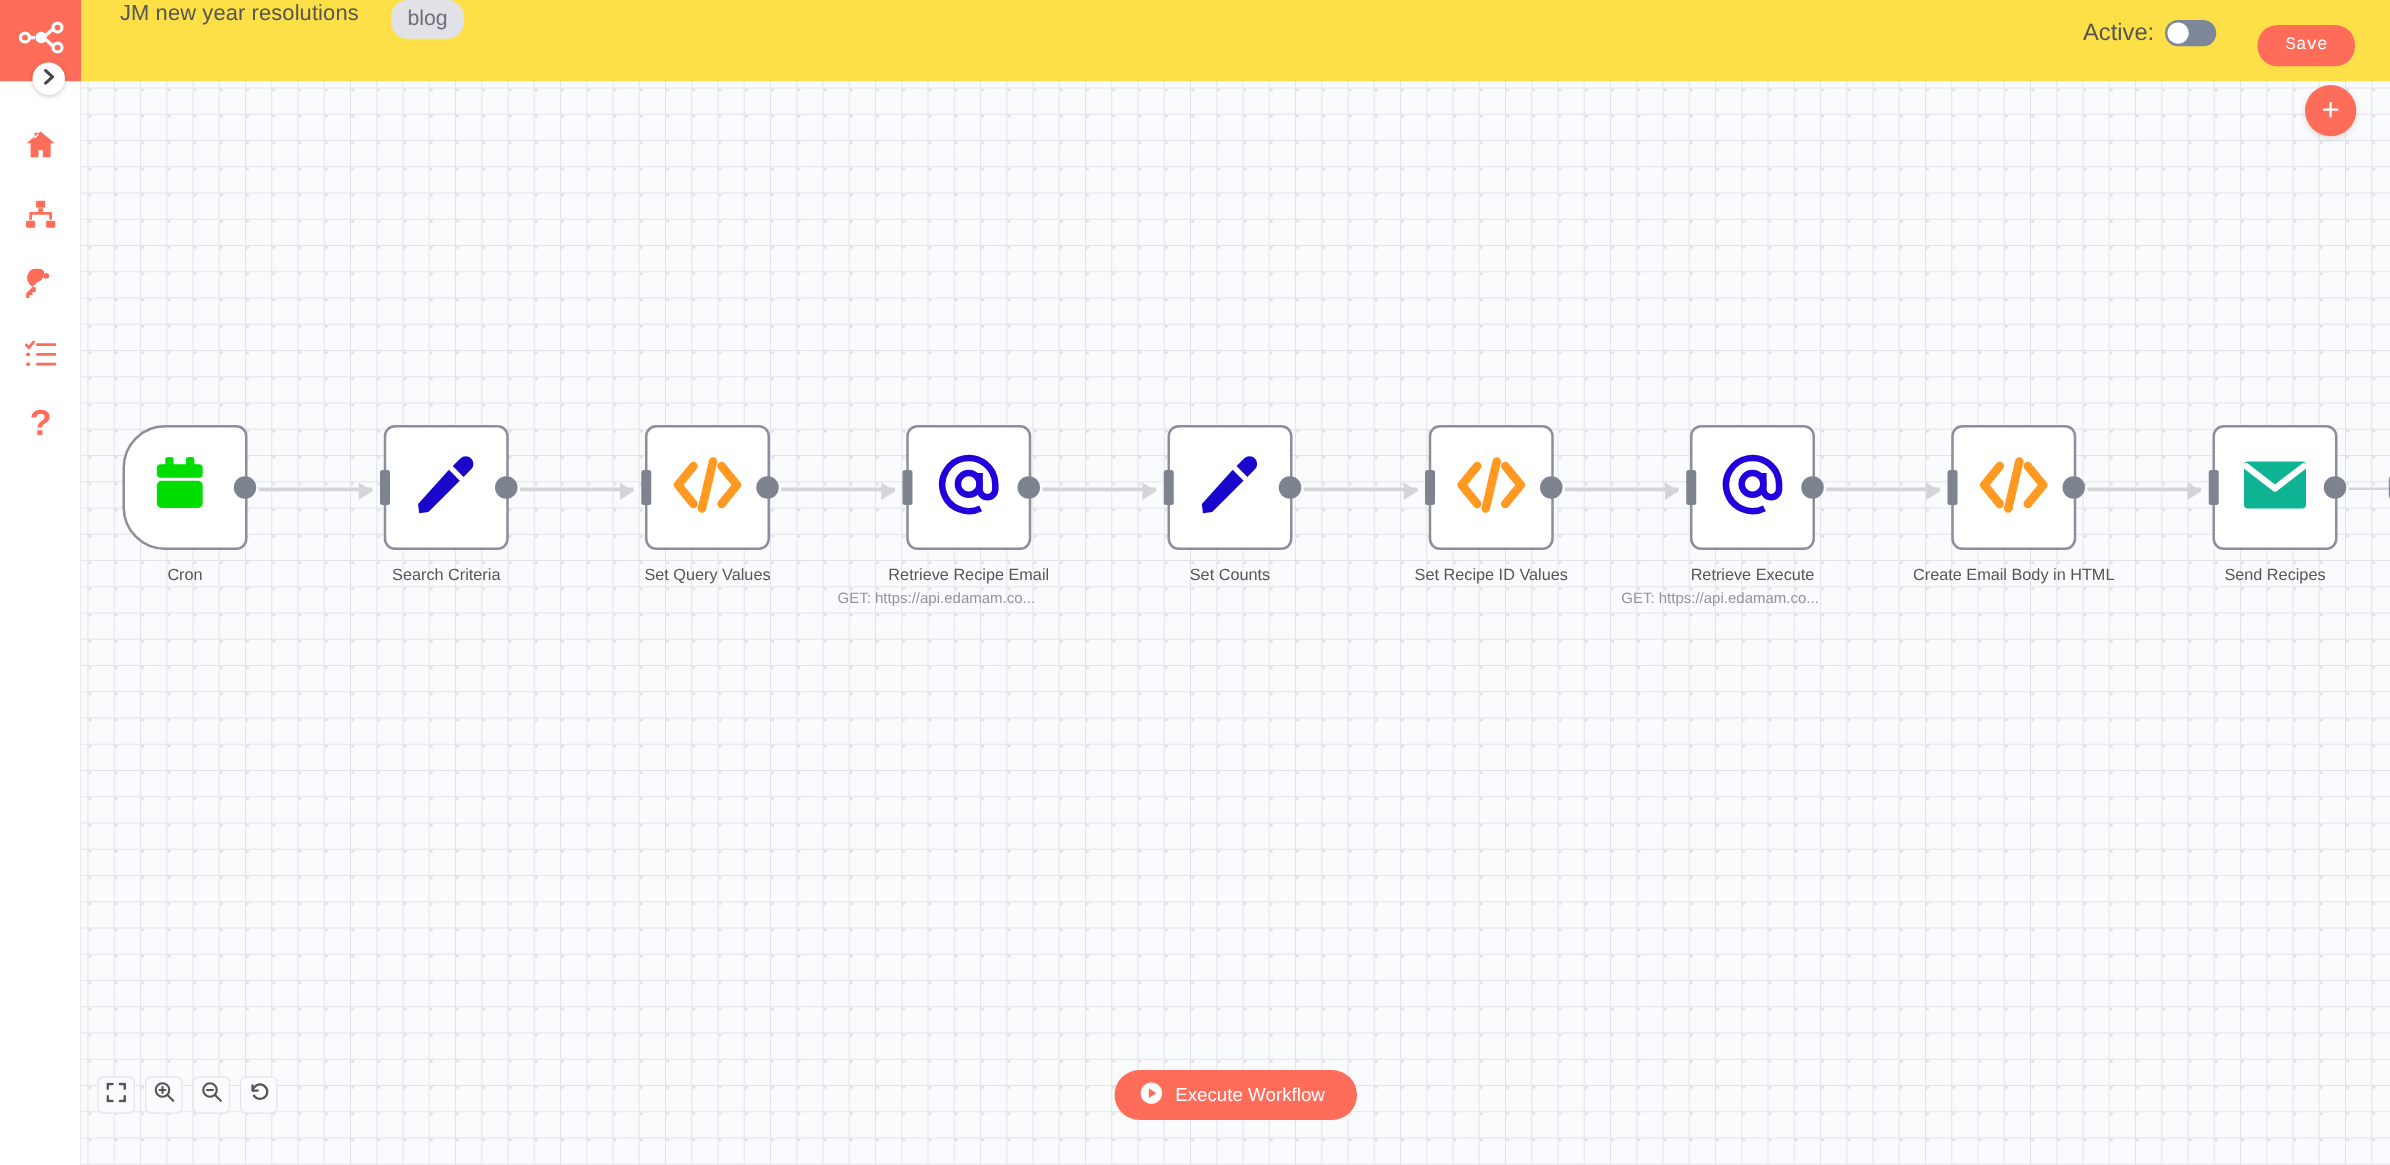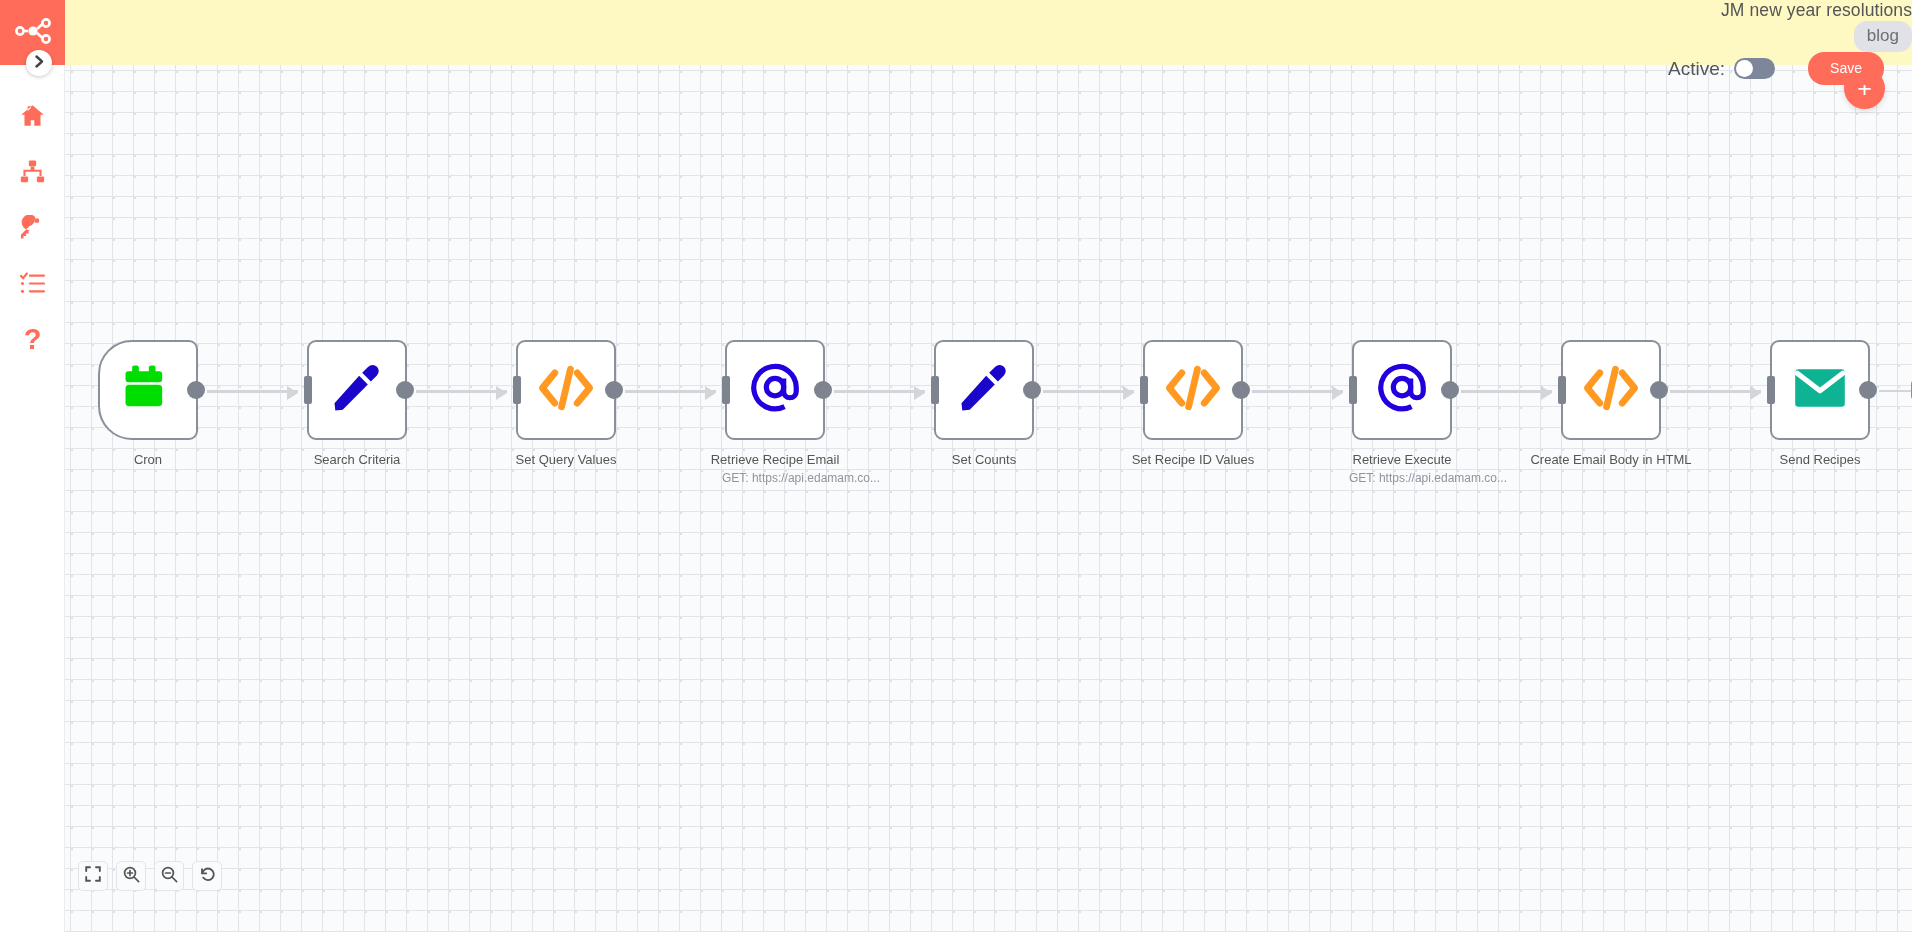--- a/index.html
+++ b/index.html
@@ -46,24 +46,23 @@
   #side-help  { margin-top: 0px; }
   .side-help-glyph {
     font-size: 29px; font-weight: bold; line-height: 1;
     font-family: "Liberation Sans", sans-serif;
   }
 
   
   #header {
     position: absolute; left: 65px; top: 0;
     width: 1847px; height: 65px;
-    background: #fef9c3;
-    display: flex; align-items: flex-end;
+    background: #fde047;
+    display: flex; align-items: flex-start;
     z-index: 30;
-    flex-direction: column;
   }
   #wf-title {
     margin-left: 31px;
     font-size: 17.5px; color: #555;
     letter-spacing: .1px;
     cursor: text;
   }
   #wf-tag {
     margin-left: 26px;
     background: #e0e2e7; color: #6b6f76;
@@ -86,21 +85,22 @@
     width: 17px; height: 17px; border-radius: 50%;
     background: #ffffff;
   }
   #save-btn {
     margin-left: 33px;
     background: #ff6d5a; color: #fff;
     font-size: 14px;
     border: none; border-radius: 16px;
     padding: 8px 22px 9px;
     cursor: pointer;
-    font-family: Liberation Sans, sans-serif;
+    font-family: Liberation Mono, monospace;
+    margin-top: 20px;
   }
 
   
   #canvas {
     position: absolute; left: 65px; top: 65px;
     width: 1847px; height: 867px;
     background-color: #fafbfc;
     background-image:
       linear-gradient(to right, #e2e4e9 1px, transparent 1px),
       linear-gradient(to bottom, #e2e4e9 1px, transparent 1px);
@@ -147,21 +147,21 @@
     margin-top: 12px;
     text-align: center;
     font-size: 13px;
     color: #555;
     line-height: 1.25;
     width: 210px;
     margin-left: -55px;
   }
   .node-subtitle {
     margin-top: 3px;
-    text-align: right;
+    text-align: left;
     font-size: 12px;
     color: #8f949e;
     width: 210px;
     margin-left: -55px;
     white-space: nowrap;
     overflow: hidden;
   }
   
   .ep-out {
     position: absolute; right: -9px; top: 50%;
@@ -480,15 +480,24 @@
       <div class="zoom-btn">
         <span>
           <svg width="17" height="17" viewBox="0 0 17 17" fill="none" stroke="currentColor" stroke-width="1.8" stroke-linecap="round" stroke-linejoin="round">
             <path d="M3 3.2 V7.4 H7.2"></path>
             <path d="M3.3 7.2 A5.8 5.8 0 1 1 4.2 11.6"></path>
           </svg>
         </span>
       </div>
     </div>
 
+    <button id="execute-btn">
+      <span>
+        <svg width="19" height="19" viewBox="0 0 20 20">
+          <circle cx="10" cy="10" r="9" fill="#fff"></circle>
+          <path d="M7.8 5.8 L14.2 10 L7.8 14.2 Z" fill="#ff6d5a"></path>
+        </svg>
+      </span>
+      <span>Execute Workflow</span>
+    </button>
 
   </div>
 </div>
 
 </body></html>

